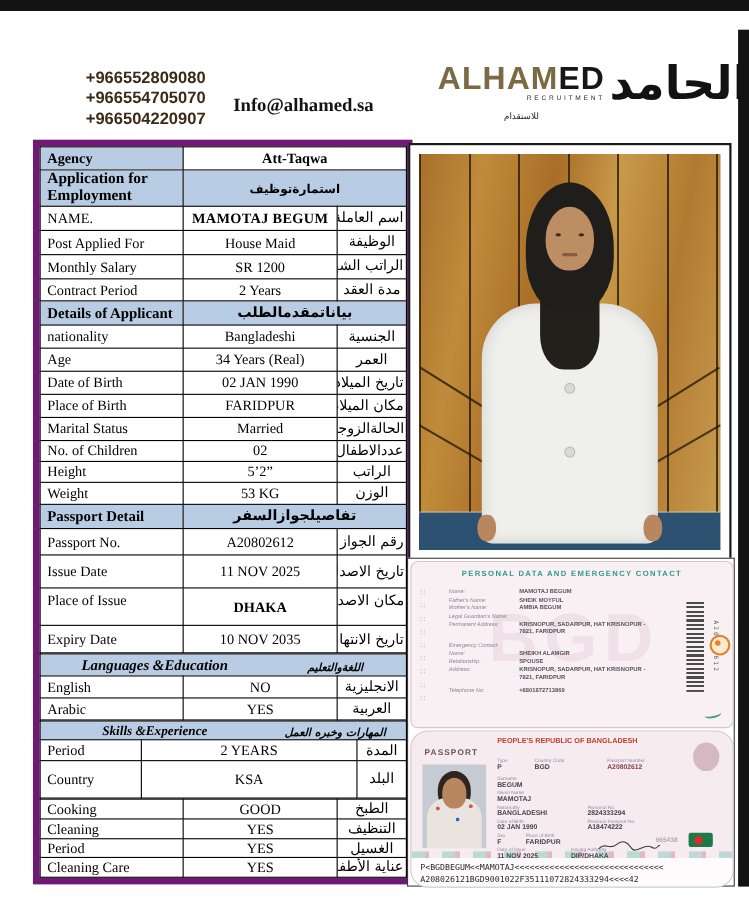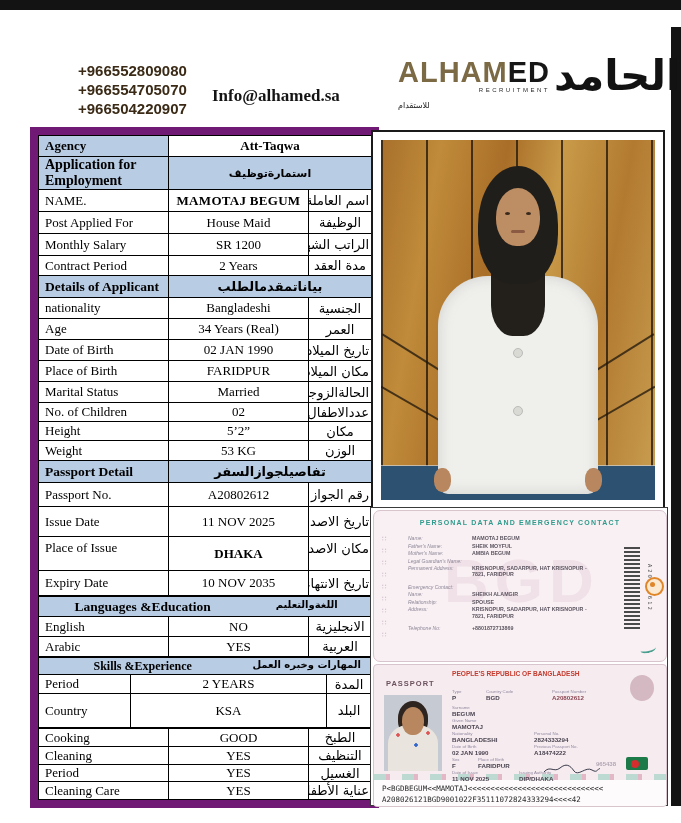--- a/index.html
+++ b/index.html
@@ -15,37 +15,37 @@
   .phones{position:absolute;left:78px;top:62px;font-family:"Liberation Sans",sans-serif;
     font-weight:bold;font-size:15px;color:#3a2a16;line-height:1.25;}
   .email{position:absolute;left:212px;top:86px;font-weight:bold;font-size:17px;color:#141414;}
   .logo{position:absolute;left:398px;top:38px;width:218px;height:84px;display:flex;align-items:flex-start;}
   .logo-text{margin-top:18px;}
   .logo-latin{font-family:"Liberation Sans",sans-serif;font-weight:bold;font-size:29px;letter-spacing:1px;}
   .logo-gold{color:#7c6a45;}
   .logo-black{color:#161616;}
   .logo-tag{font-family:"Liberation Sans",sans-serif;font-size:6px;letter-spacing:2.5px;color:#2b2b2b;
     text-align:right;margin-top:-2px;}
-  .logo-ar-sub{font-family:Liberation Serif, serif;font-size:8px;color:#222;text-align:left;margin-top:8px;}
+  .logo-ar-sub{font-family:Liberation Serif, serif;font-size:8px;color:#222;text-align:center;margin-top:8px;}
   .logo-ar{font-family:"DejaVu Sans",sans-serif;font-weight:bold;font-size:42px;color:#121212;
     line-height:76px;margin-left:4px;text-align:right;}
 
   
-  .cv-table{position:absolute;left:30px;top:127px;width:333px;border:8px solid #701a75;background:#fff;}
+  .cv-table{position:absolute;left:30px;top:127px;width:333px;border:6px solid #701a75;background:#fff;}
   .cv-table table{border-collapse:collapse;width:100%;table-layout:fixed;}
   .cv-table td{border:1px solid #000;overflow:hidden;font-size:13px;padding:0 2px;}
   .lbl{text-align:left;padding-left:6px !important;white-space:normal;}
   .val{text-align:center;white-space:nowrap;}
   .ar{text-align:center;font-family:"DejaVu Sans",sans-serif;font-size:10px;white-space:nowrap;direction:rtl;}
   .b{font-weight:bold;}
   .hdr-bg{background:#b8cce4;}
   .agency-lbl{font-size:15px;}
   .agency-val{font-size:16px;}
   .name-val{font-size:11.5px;letter-spacing:.3px;}
-  .flexhdr{display:flex;align-items:flex-start;width:100%;}
+  .flexhdr{display:flex;align-items:flex-end;width:100%;font-style:italic;}
   .flexhdr .fh-en{flex:0 0 62%;text-align:center;font-weight:bold;}
   .flexhdr .fh-ar{flex:1;text-align:center;font-family:"DejaVu Sans",sans-serif;font-size:10px;font-weight:bold;direction:rtl;}
 
   
   .photo-frame{position:absolute;left:371px;top:130px;width:274px;height:360px;border:2px solid #1a1a1a;
     background:#fff;padding:8px;}
   .photo-inner{position:relative;width:100%;height:100%;overflow:hidden;
     background:
       repeating-linear-gradient(90deg, rgba(38,26,14,.8) 0 2px, rgba(0,0,0,0) 2px 45px),
       linear-gradient(100deg,#a8702c 0%,#c08b3a 18%,#a96e28 38%,#c89a48 55%,#b27a30 75%,#c99f52 100%);}
@@ -99,21 +99,21 @@
     font-family:"DejaVu Sans Mono",monospace;font-size:5.5px;color:#555;
     writing-mode:vertical-rl;text-align:center;letter-spacing:2px;}
   .pd-seal{position:absolute;right:2px;top:66px;width:15px;height:15px;border-radius:50%;
     border:2px solid #e0862a;background:#fbe9d2;}
   .pd-seal:after{content:"";position:absolute;left:3px;top:3px;width:5px;height:5px;border-radius:50%;background:#e0862a;}
   .pd-squiggle{position:absolute;right:10px;bottom:8px;width:16px;height:6px;
     border-bottom:2px solid #49a08f;border-radius:50%;transform:rotate(-12deg);}
 
   
   .bio-card{position:relative;width:292px;height:141px;background:#f6ecf0;border:1px solid #d8c4cd;
-    border-radius:4px;overflow:hidden;margin-top:2px;font-family:"Liberation Sans",sans-serif;}
+    border-radius:16px;overflow:hidden;margin-top:2px;font-family:"Liberation Sans",sans-serif;}
   .bio-header{position:absolute;left:78px;top:5px;width:210px;font-weight:bold;font-size:6.6px;color:#c43b2e;}
   .bio-passport-word{position:absolute;left:12px;top:14px;font-weight:bold;font-size:7.5px;
     letter-spacing:1px;color:#6b525e;}
   .bio-photo{position:absolute;left:10px;top:30px;width:58px;height:76px;background:#c6cad2;overflow:hidden;}
   .bio-hair{position:absolute;left:14px;top:6px;width:30px;height:34px;background:#2e2420;border-radius:50% 50% 40% 40%;}
   .bio-face{position:absolute;left:18px;top:12px;width:22px;height:28px;background:#b9875f;border-radius:50% 50% 45% 45%;}
   .bio-scarf{position:absolute;left:4px;top:30px;width:50px;height:46px;border-radius:40% 40% 0 0;
     background:
      radial-gradient(circle at 10px 10px,#d55 1.5px,rgba(0,0,0,0) 2px),
      radial-gradient(circle at 28px 20px,#36c 1.5px,rgba(0,0,0,0) 2px),
@@ -223,21 +223,21 @@
       <td class="ar">الحالةالزوجية</td>
     </tr>
     <tr style="height:19px">
       <td class="lbl">No. of Children</td>
       <td class="val">02</td>
       <td class="ar">عددالاطفال</td>
     </tr>
     <tr style="height:19px">
       <td class="lbl">Height</td>
       <td class="val">5’2”</td>
-      <td class="ar">مكان</td>
+      <td class="ar">الراتب</td>
     </tr>
     <tr style="height:20px">
       <td class="lbl">Weight</td>
       <td class="val">53 KG</td>
       <td class="ar">الوزن</td>
     </tr>
     <tr style="height:22px">
       <td class="lbl b hdr-bg" style="font-size:13.5px">Passport Detail</td>
       <td class="ar b hdr-bg" colspan="2">تفاصيلجوازالسفر</td>
     </tr>

